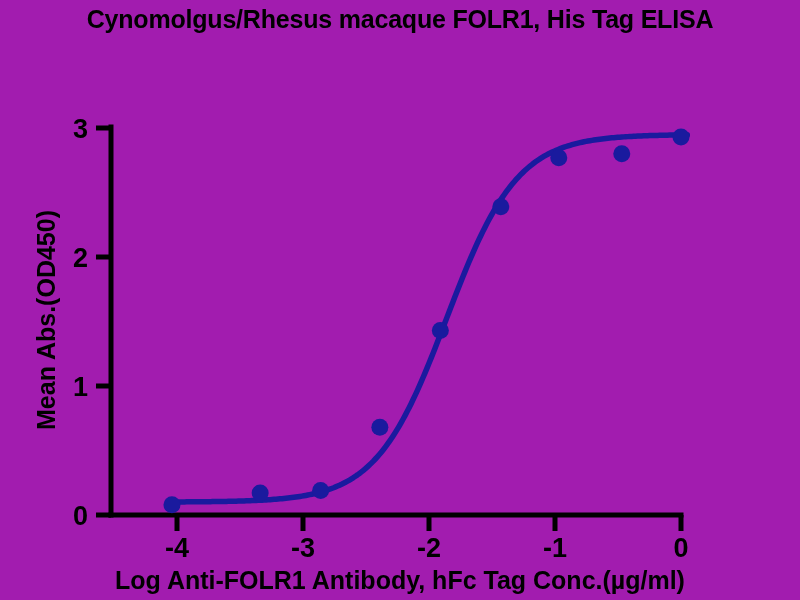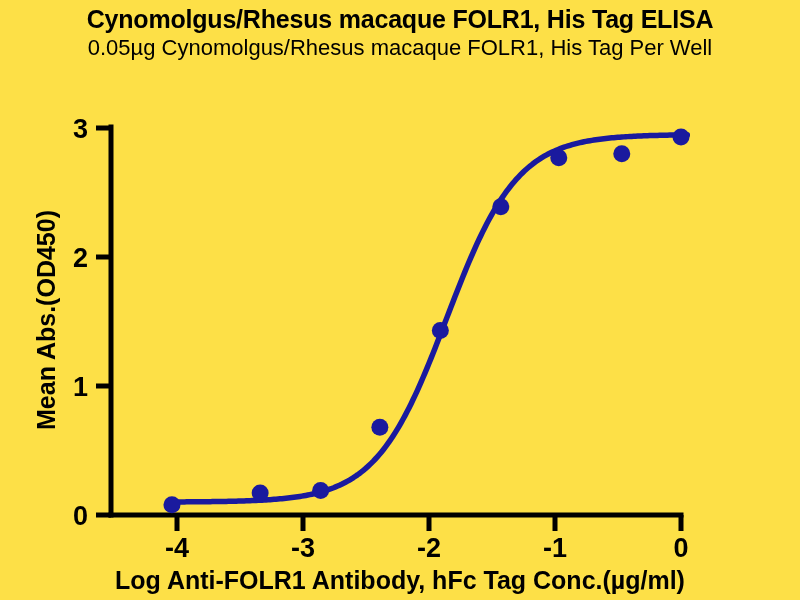--- a/index.html
+++ b/index.html
@@ -11,21 +11,21 @@
     width: 800px;
     height: 600px;
     font-family: "Liberation Sans", sans-serif;
     color: #000000;
     overflow: hidden;
   }
   #figure {
     position: relative;
     width: 800px;
     height: 600px;
-    background: #fde047;
+    background: #a21caf;
   }
   .title-block {
     position: absolute;
     top: 0;
     left: 0;
     width: 800px;
     text-align: center;
     padding-top: 4px;
   }
   .chart-title {
@@ -76,21 +76,20 @@
     stroke-linejoin: round;
   }
 </style>
 </head>
 <body>
 
 <div id="figure">
 
   <div class="title-block">
     <div class="chart-title">Cynomolgus/Rhesus macaque FOLR1, His Tag ELISA</div>
-    <div class="chart-subtitle">0.05µg Cynomolgus/Rhesus macaque FOLR1, His Tag Per Well</div>
   </div>
 
   <svg id="plot-svg" width="800" height="600">
     <g>
       <line id="y-axis-line" class="axis-line" x1="111" y1="127" x2="111" y2="515"></line>
       <g id="y-ticks">
           <line class="tick-mark" x1="111" x2="96" y1="515" y2="515"></line>
           <line class="tick-mark" x1="111" x2="96" y1="386" y2="386"></line>
           <line class="tick-mark" x1="111" x2="96" y1="257" y2="257"></line>
           <line class="tick-mark" x1="111" x2="96" y1="128" y2="128"></line>

